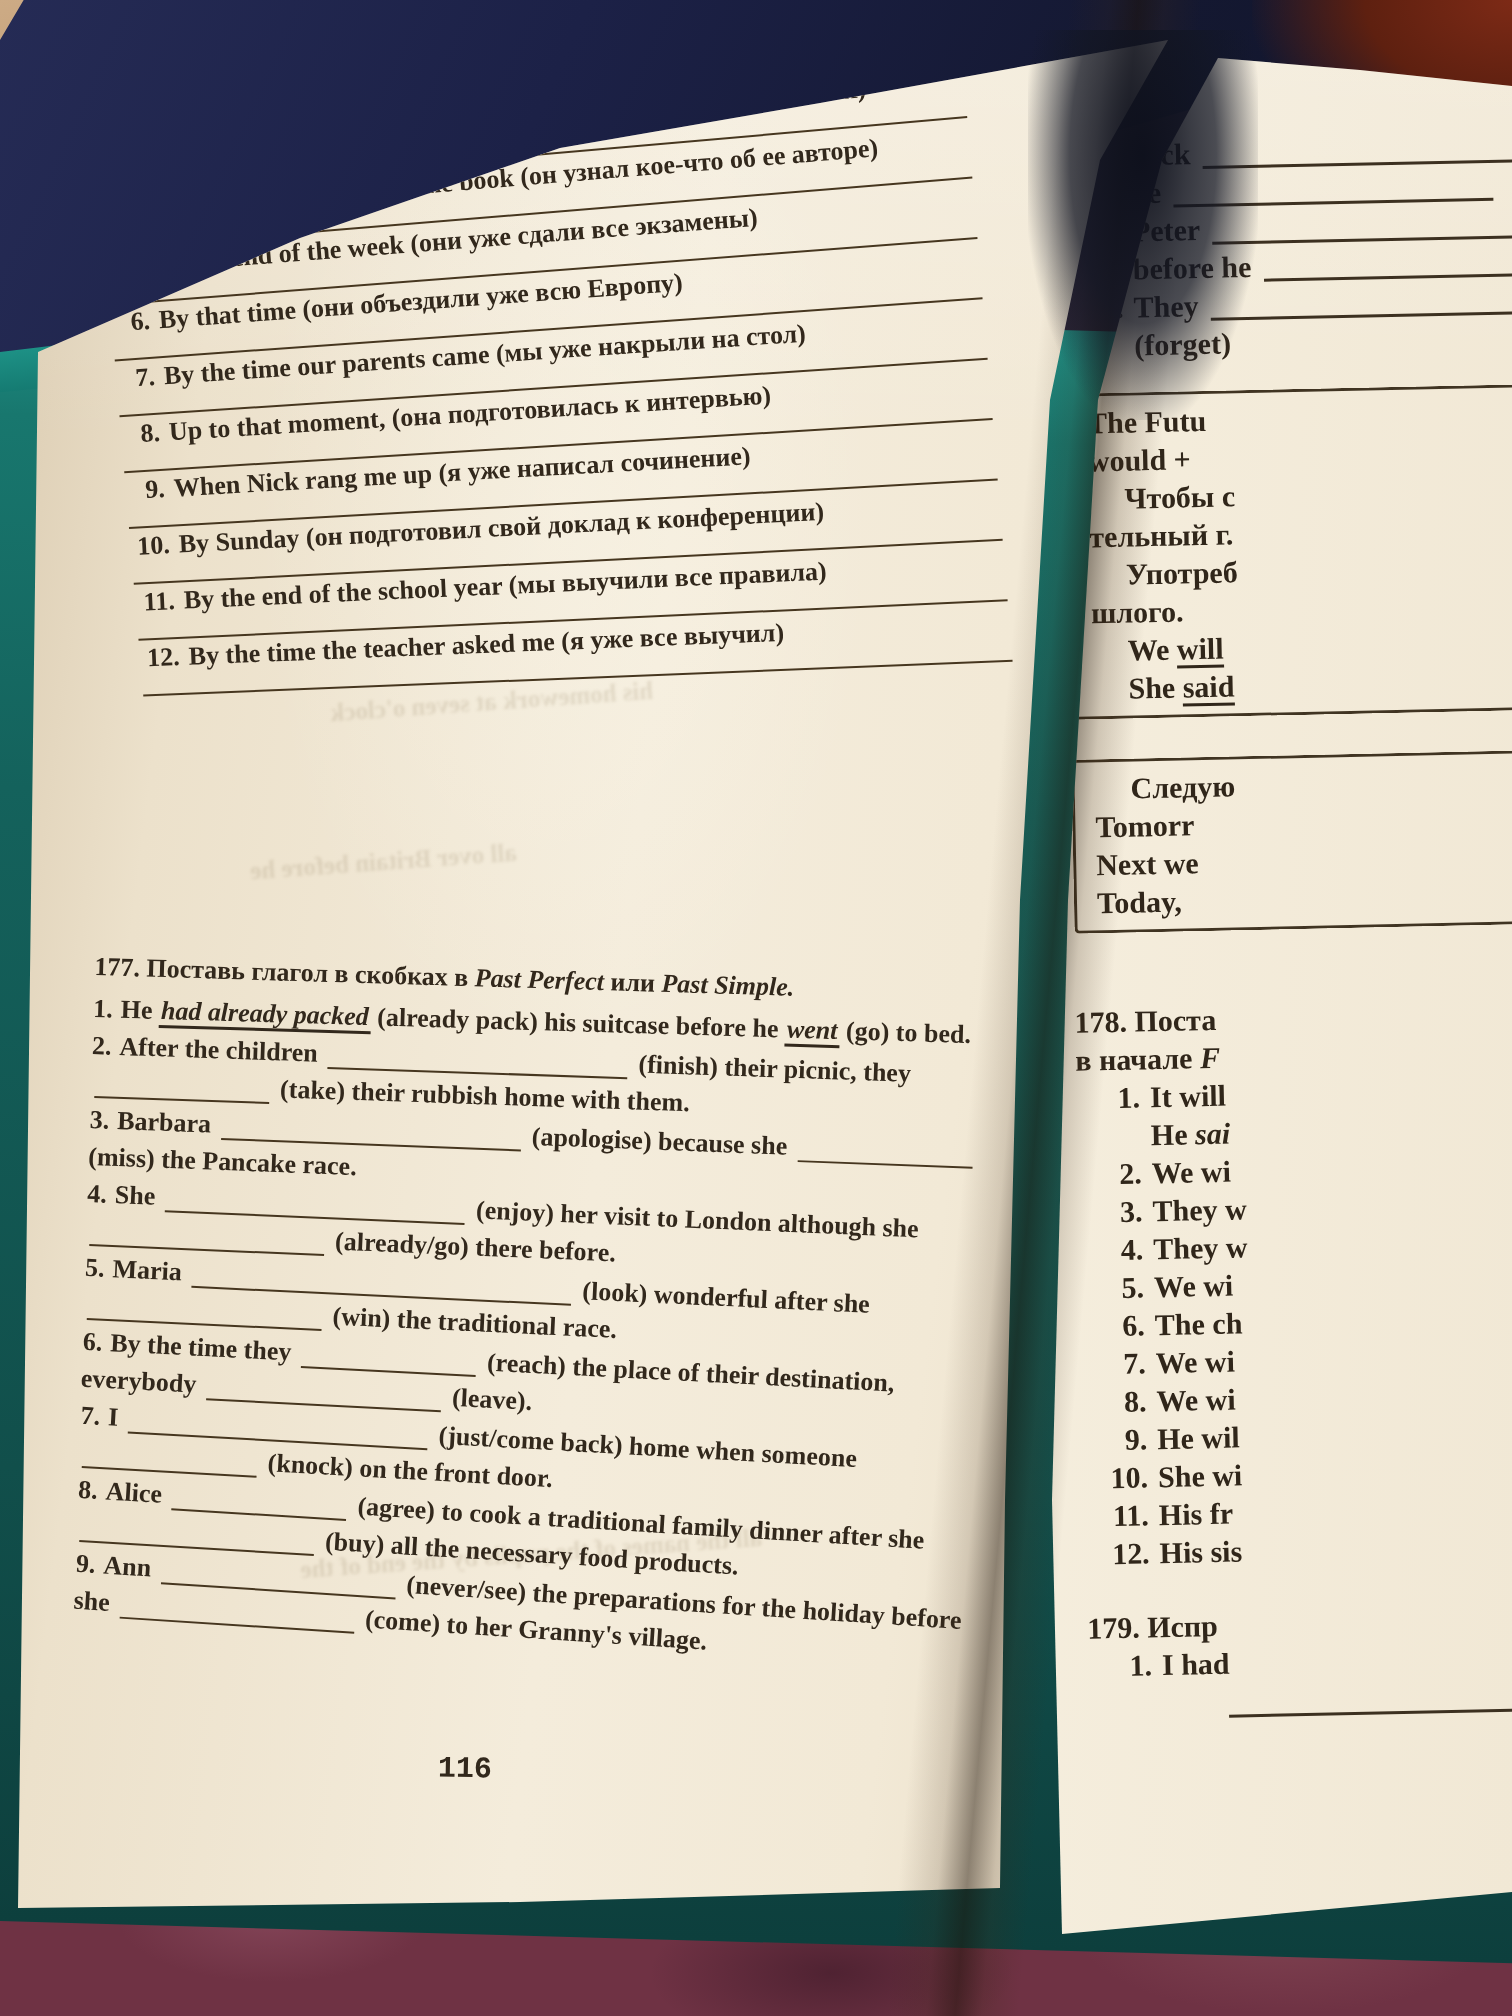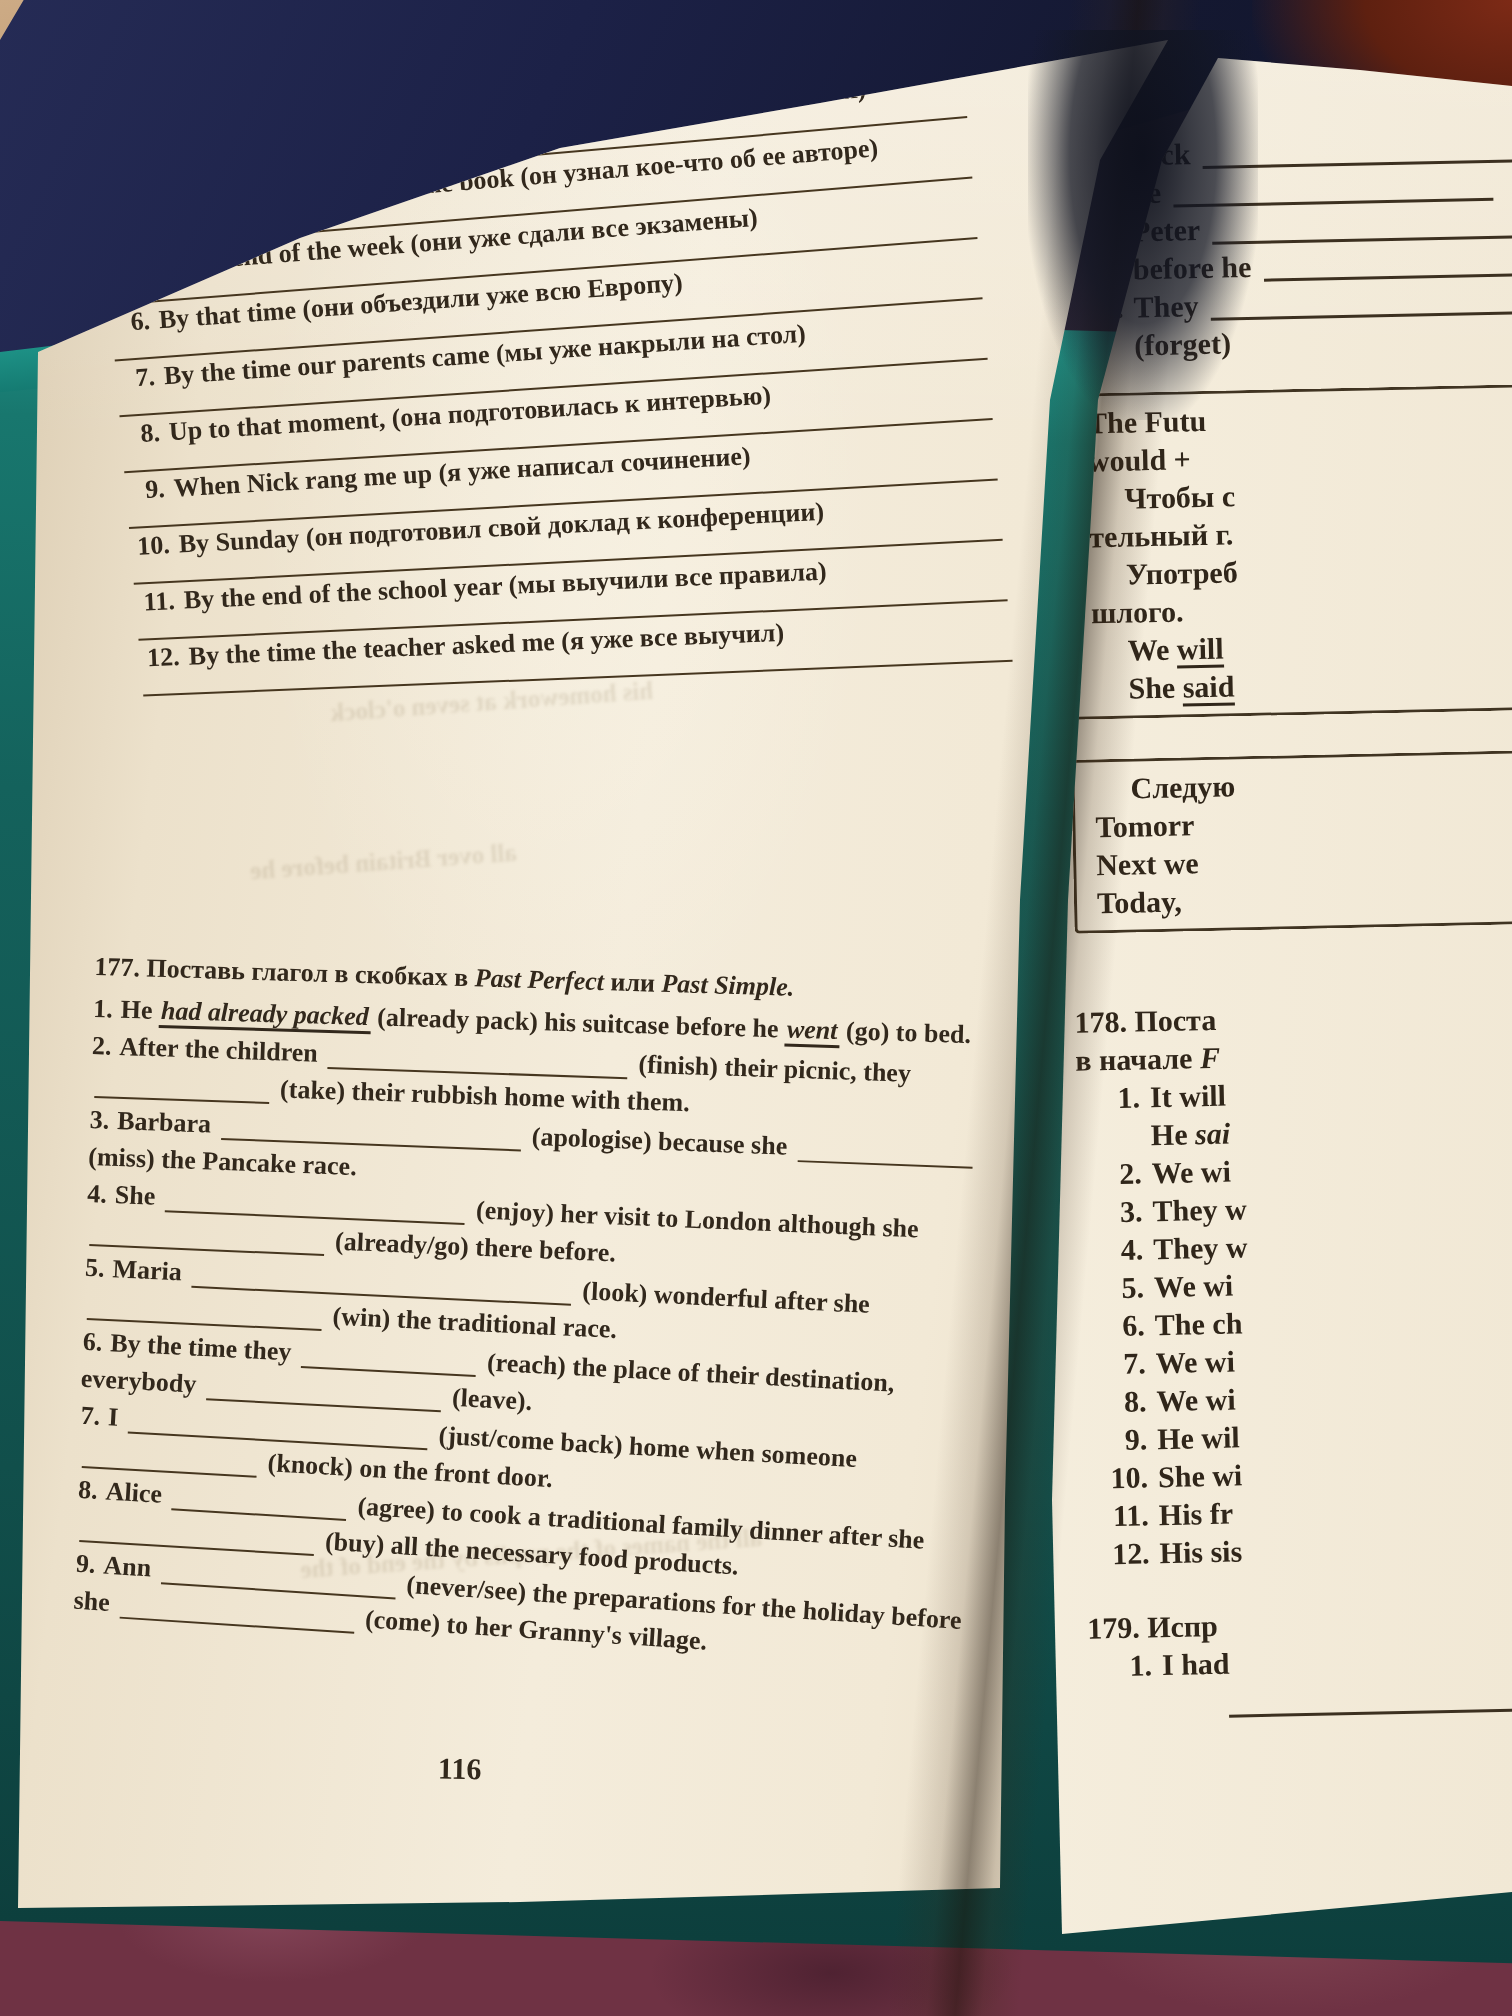--- a/index.html
+++ b/index.html
@@ -79,21 +79,21 @@
   .ex-item:nth-child(4){transform:rotate(.75deg);}.ex-item:nth-child(5){transform:rotate(1deg);}
   .ex-item:nth-child(6){transform:rotate(1.25deg);}.ex-item:nth-child(7){transform:rotate(1.5deg);}
   .ex-item:nth-child(8){transform:rotate(1.75deg);}.ex-item:nth-child(9){transform:rotate(2deg);}
   .ex-num{padding-right:8px;}
   .blank{display:inline-block;height:26px;border-bottom:2.6px solid #46361f;
          vertical-align:bottom;transform:translateY(-3px);margin:0 4px;}
   .bm{width:175px;} .bl{width:235px;} .bx{width:300px;} .bg{width:380px;}
   .ans{font-style:italic;border-bottom:3px solid #32281c;padding:0 2px;}
 
   #page-num{position:absolute;left:438px;top:1752px;font-size:30px;font-weight:700;
-            transform:rotate(1deg);}
+            transform:rotate(1deg);font-family:Liberation Mono, monospace;}
 
   
   #rp{position:absolute;left:1056px;top:138px;width:470px;transform:rotate(-1.2deg);
       transform-origin:0 0;font-size:30px;line-height:38px;font-weight:700;color:#30261a;}
   .rp-row{white-space:nowrap;height:38px;}
   .rp-num{display:inline-block;min-width:64px;text-align:right;margin-right:10px;}
   .rp-ind{padding-left:74px;}
   .rp-blank{display:inline-block;width:320px;height:28px;border-bottom:3px solid #3c3020;
             vertical-align:bottom;margin-left:12px;transform:translateY(-4px);}
   .rp-box{border:3.5px solid #403422;border-right:none;width:600px;margin:28px 0 0 2px;

